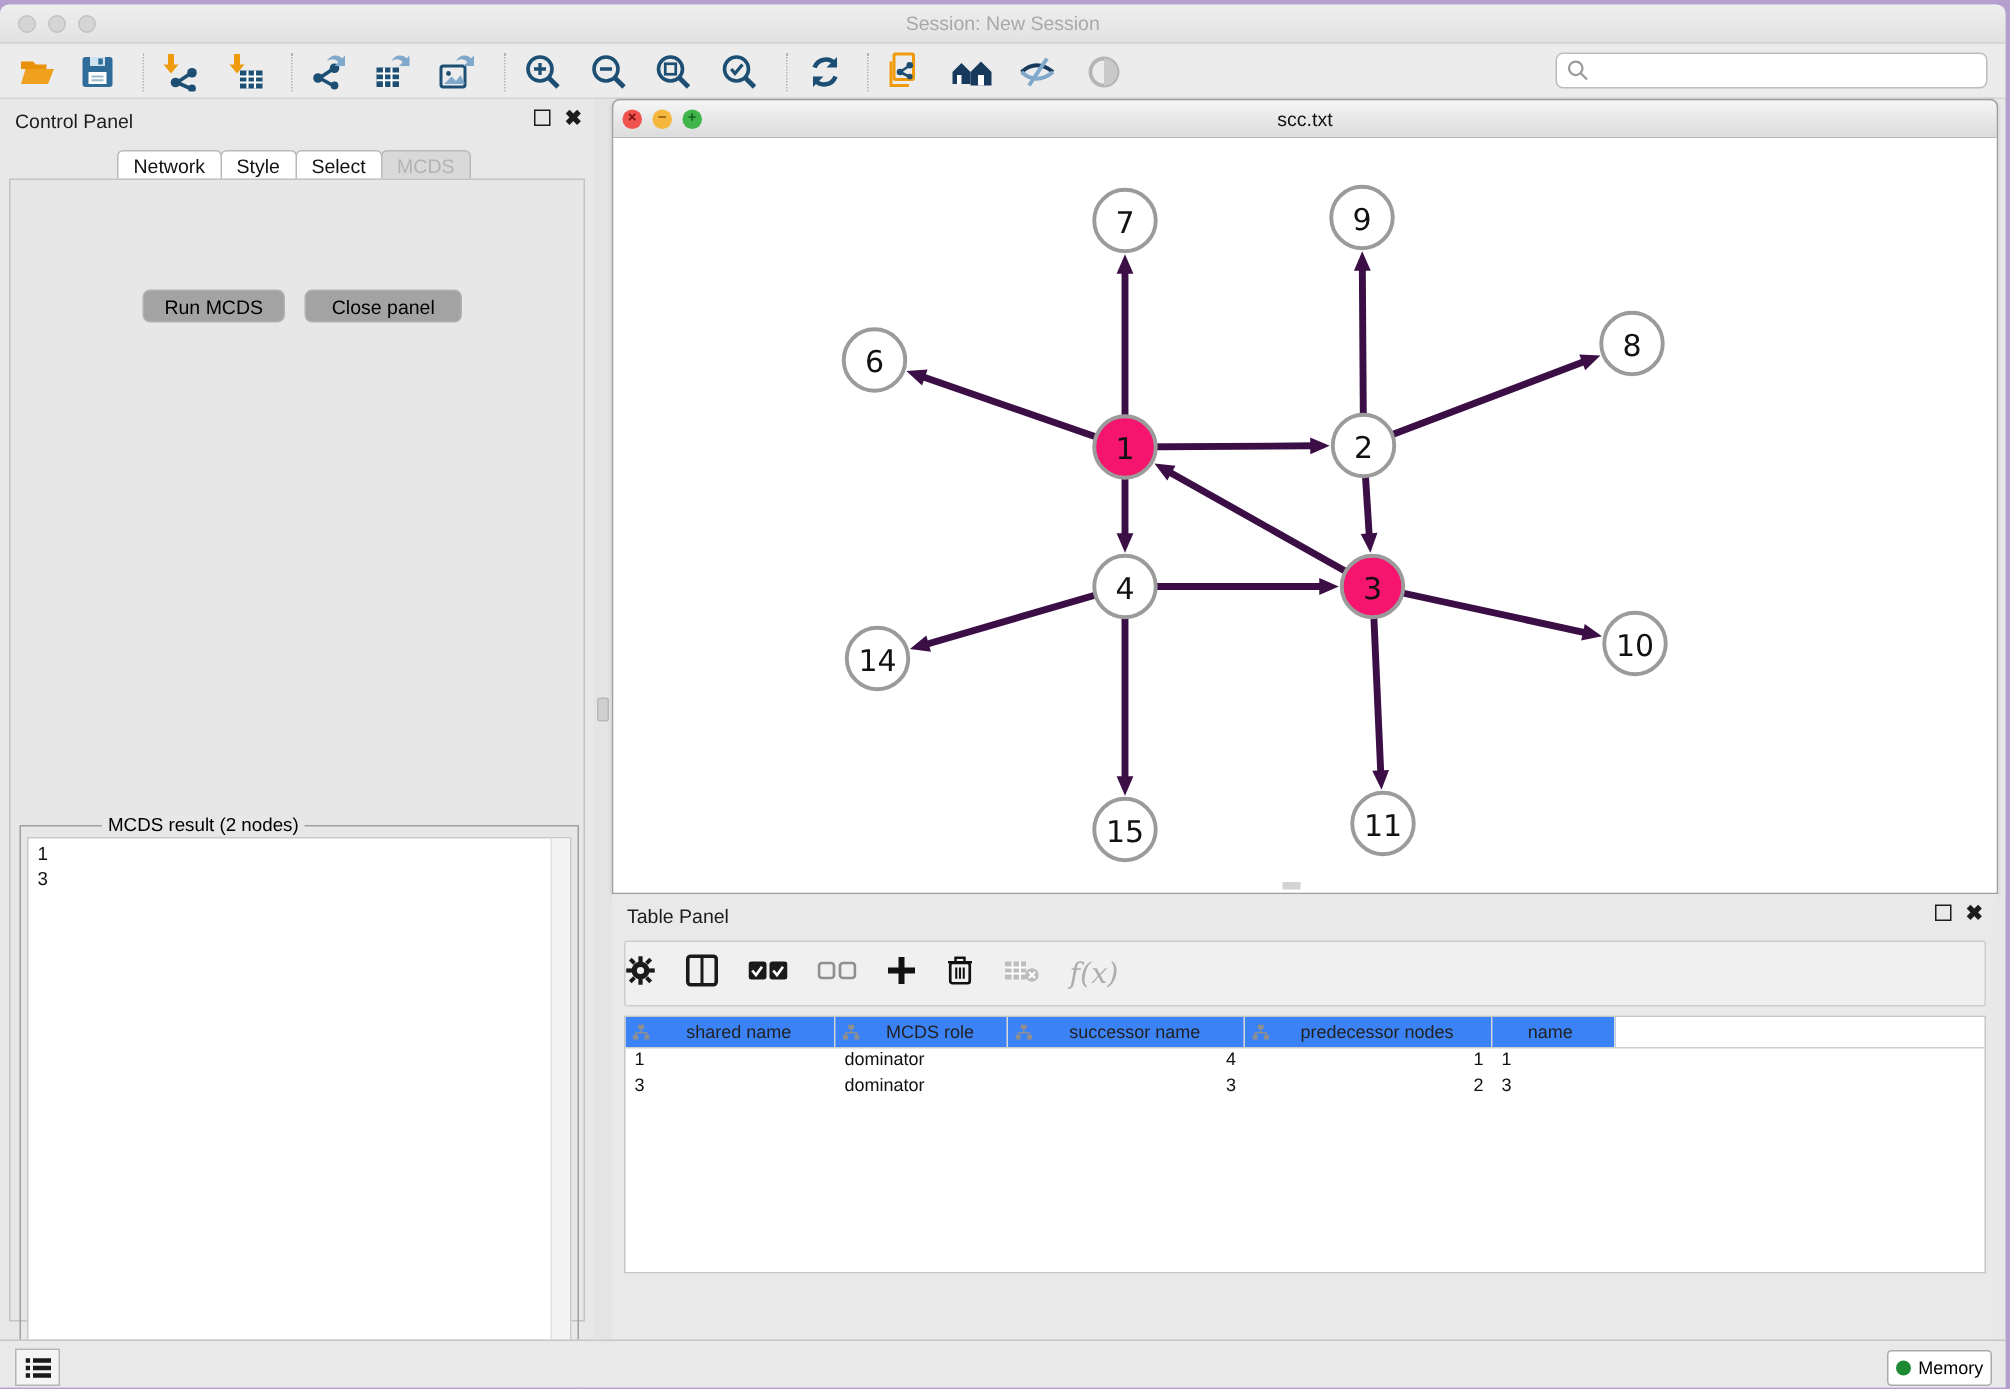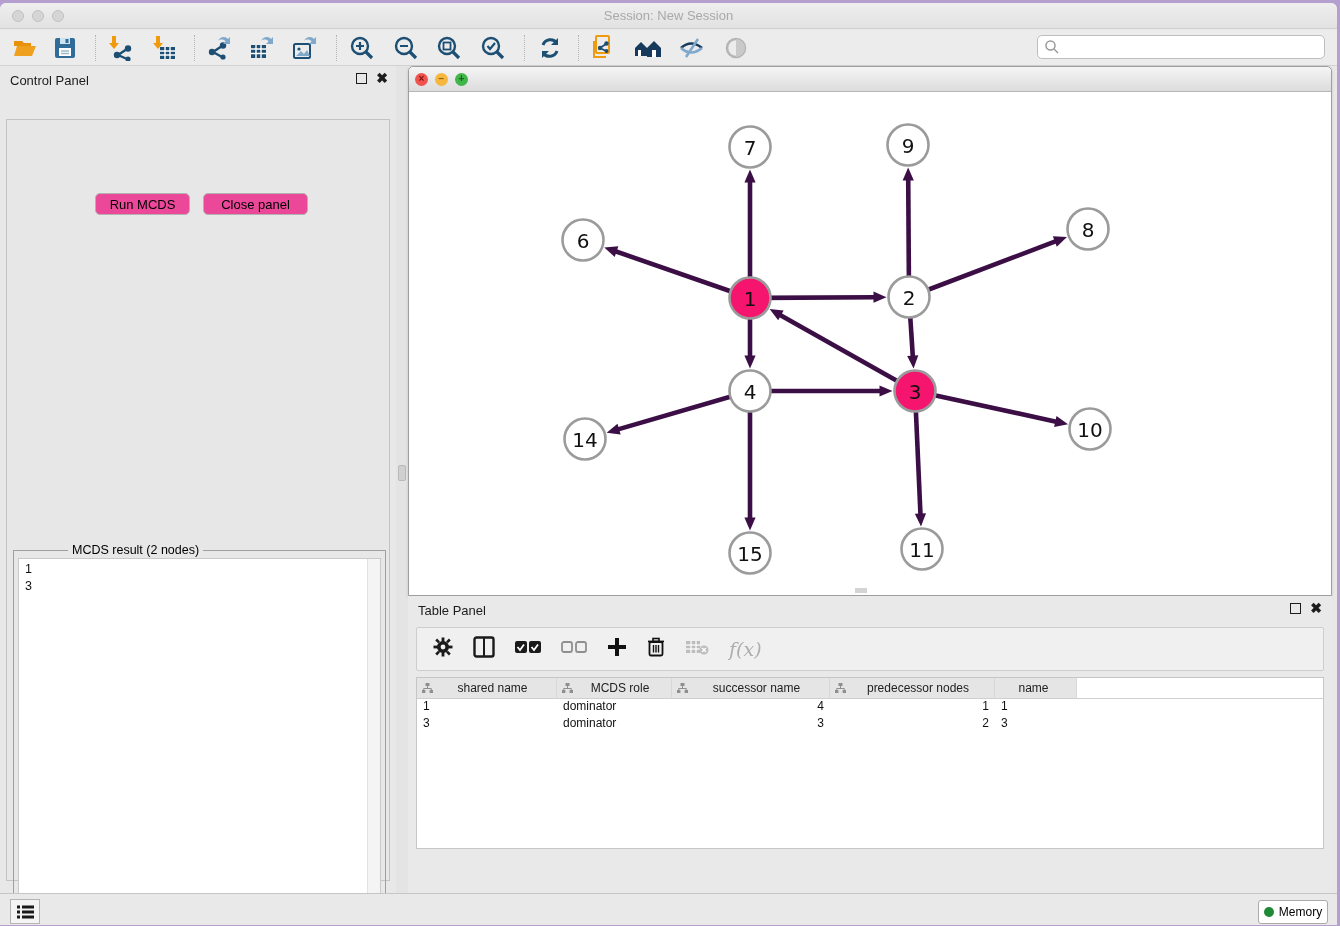--- a/index.html
+++ b/index.html
@@ -40,21 +40,21 @@
   .tab.active { background:#d9d9d9; color:#b3b3b3; border-radius:4px 4px 4px 4px; border-bottom:1px solid #b9b9b9;}
   #cp-tabs { left:78px; top:34px; }
   #cp-body { position:absolute; left:6px; top:53px; width:384px; height:762px;
              border:1px solid #c3c3c3; background:#e7e7e7; }
   #opt-label { position:absolute; left:0; width:100%; top:19px; text-align:center; font-size:13px; color:#000; }
   #opt-select { position:absolute; left:38px; top:41px; width:308px; height:22px; background:#fff;
                 border:1px solid #b2b2b2; border-radius:4px; font-size:13px; color:#000;
                 display:flex; align-items:center; padding-left:9px; }
   #opt-stepper { position:absolute; right:7px; top:2px; display:flex; flex-direction:column;
                  font-size:7px; color:#555; line-height:8px; text-align:center;}
-  .mac-btn { position:absolute; height:22px; background:#ec4899; border:1px solid #b2b2b2; border-radius:5px;
+  .mac-btn { position:absolute; height:22px; background:#a3a3a3; border:1px solid #b2b2b2; border-radius:5px;
              font-size:13px; color:#000; display:flex; align-items:center; justify-content:center; }
   #run-btn { left:88px; top:73px; width:95px; }
   #close-btn { left:196px; top:73px; width:105px; }
   #result-box { position:absolute; left:6px; top:430px; width:373px; height:379px;
                 border:1px solid #9f9f9f; }
   #result-title { position:absolute; left:8px; top:-8px; background:#e7e7e7; padding:0 4px;
                   font-size:12.5px; color:#000;margin-left:46px; }
   #result-area { position:absolute; left:4px; top:7px; right:4px; bottom:4px; background:#fff;
                  border:1px solid #c9c9c9; font-size:12.5px; color:#111; padding:2px 0 0 6px; line-height:17px; }
   #result-scroll { position:absolute; right:0; top:0; width:13px; height:100%; background:#f4f4f4;
@@ -77,26 +77,26 @@
   #net-title { position:absolute; left:0; right:0; top:5px; text-align:center; font-size:13px; color:#111; }
   #net-canvas { position:absolute; left:0; top:25px; width:922px; height:503px; background:#fff; overflow:hidden;}
   #net-hscroll { position:absolute; left:446px; bottom:2px; width:12px; height:5px; background:#d4d4d4; }
 
   
   #table-panel { position:absolute; left:408px; top:593px; width:924px; height:297px; background:#e9e9e9; }
   #tp-title { position:absolute; left:10px; top:7px; font-size:13px; color:#1c1c1c; }
   #tp-icons { position:absolute; right:10px; top:7px; display:flex; gap:9px; align-items:center; }
   #tp-toolbar { position:absolute; left:8px; top:31px; width:908px; height:44px; background:#f0f0f0;
                 border:1px solid #cdcdcd; border-radius:2px; display:flex; align-items:center; gap:20px;
-                padding-left:16px; }
+                }
   .fx { font-family:"DejaVu Serif", serif; font-style:italic; font-size:19px; color:#adadad; }
   #tp-table { position:absolute; left:8px; top:81px; width:908px; height:172px; background:#fff;
               border:1px solid #c6c6c6; overflow:hidden; }
   #tp-thead { display:flex; height:21px; border-bottom:1px solid #cfcfcf; }
-  .th { background:#e5e5e5; border-right:1px solid #d8d8d8; display:flex; align-items:center;
+  .th { background:#3b82f6; border-right:1px solid #d8d8d8; display:flex; align-items:center;
         font-size:12px; color:#222; position:relative; }
   .th .th-label { flex:1; text-align:center; padding-right:4px; }
   .th svg { margin-left:5px; }
   .tr { display:flex; height:16.5px; font-size:12px; color:#111; }
   .td { padding:0 6px; overflow:hidden; white-space:nowrap; }
   #tp-tabs { left:287px; top:272px; }
   #tp-tabs .tab { border-radius:4px; margin-right:-1px; padding:2px 12px 3px 12px; }
   #tp-tabs .tab.active { background:#dadada; color:#b2b2b2; }
 
   
@@ -280,20 +280,26 @@
   </div>
 
   <div id="control-panel">
     <div id="cp-header">
       <span id="cp-title">Control Panel</span>
       <span id="cp-icons">
         <span class="panel-float"></span>
         <span class="panel-close">✖</span>
       </span>
     </div>
+    <div id="cp-tabs" class="tabrow">
+        <div class="tab">Network</div>
+        <div class="tab">Style</div>
+        <div class="tab">Select</div>
+        <div class="tab active">MCDS</div>
+      </div>
     <div id="cp-body">
       <div id="run-btn" class="mac-btn">Run MCDS</div>
       <div id="close-btn" class="mac-btn">Close panel</div>
       <div id="result-box">
         <span id="result-title">MCDS result (2 nodes)</span>
         <div id="result-area">
           <div id="result-lines">
               <div>1</div>
               <div>3</div>
             </div>
@@ -305,20 +311,21 @@
 
   <div id="v-split">
     <div id="v-split-handle"></div>
   </div>
 
   <div id="net-window">
     <div id="net-titlebar">
       <span class="traffic" style="left:6px;background:#f0524d;color:#7c1310">×</span>
       <span class="traffic" style="left:26px;background:#f6b73e;color:#8f5f12">−</span>
       <span class="traffic" style="left:46px;background:#3fb54a;color:#17641f">+</span>
+      <div id="net-title">scc.txt</div>
     </div>
     <div id="net-canvas">
       <svg id="graph-svg" width="922" height="503" viewBox="0 0 922 503">
           <line x1="341" y1="206" x2="341" y2="88.5" stroke="#3B0F45" stroke-width="4.6"></line>
           <polygon points="341,77.5 346.6,90.5 335.4,90.5" fill="#3B0F45"></polygon>
           <line x1="341" y1="206" x2="205.6457521391366" y2="158.99074026389175" stroke="#3B0F45" stroke-width="4.6"></line>
           <polygon points="195.25460964568876,155.3818404757482 209.37230884827292,154.3568676832535 205.69779270034493,164.93694004021856" fill="#3B0F45"></polygon>
           <line x1="341" y1="206" x2="466.5006625332503" y2="205.21068765702358" stroke="#3B0F45" stroke-width="4.6"></line>
           <polygon points="477.5004449850189,205.14150663531436 464.535921516708,210.82315527278016 464.46548265824043,199.62337677643401" fill="#3B0F45"></polygon>
           <line x1="341" y1="206" x2="341" y2="265.5" stroke="#3B0F45" stroke-width="4.6"></line>

